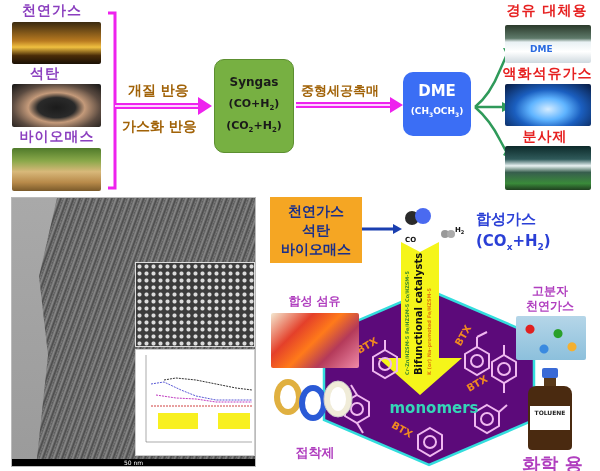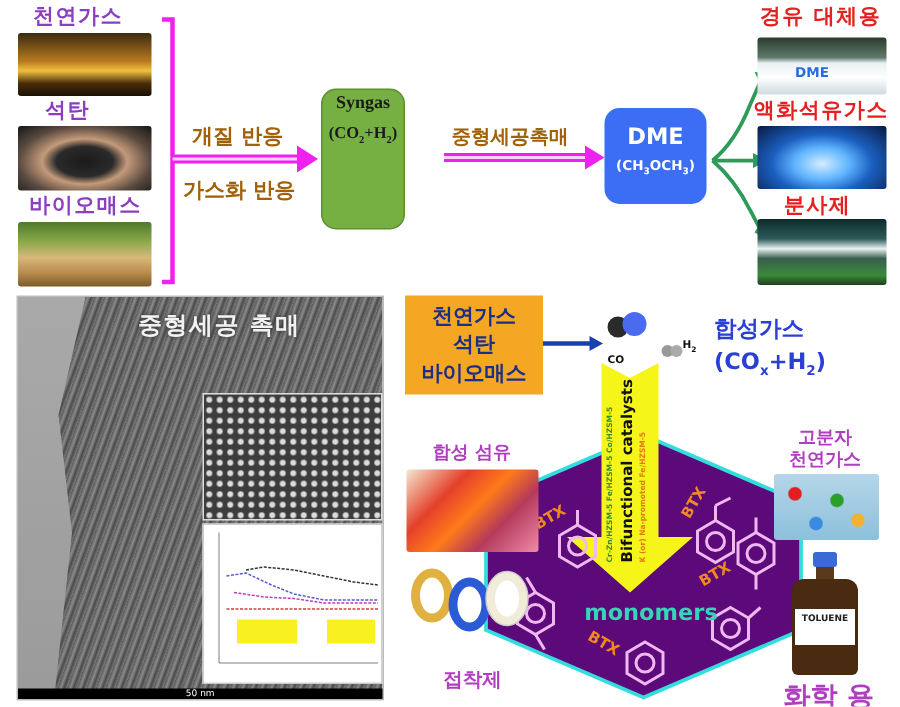--- a/index.html
+++ b/index.html
@@ -55,22 +55,23 @@
     <path d="M475 107 Q490 120 500 140 L508 155"></path>
   </g>
   <polygon points="503,48 513,49 508,58" fill="#2f9a5a"></polygon>
   <polygon points="502,102 512,107 502,112" fill="#2f9a5a"></polygon>
   <polygon points="503,155 513,160 506,150" fill="#2f9a5a"></polygon>
 </svg>
 
 <div class="abs reaction-label" style="left:128px;top:82px;">개질 반응</div>
 <div class="abs reaction-label" style="left:122px;top:118px;">가스화 반응</div>
 
-<div class="abs syngas-box" style="left:214px;top:59px;width:56px;height:94px;padding-top:0;line-height:17px;font-family:Liberation Serif, serif;">
+<div class="abs syngas-box" style="left:214px;top:59px;width:80px;height:94px;padding-top:14px;line-height:17px;">
   <div style="font-size:12px;margin-bottom:4px;">Syngas</div>
+  <div><span>(CO+H</span><sub style="font-size:7px;">2</sub><span>)</span></div>
   <div><span>(CO</span><sub style="font-size:7px;">2</sub><span>+H</span><sub style="font-size:7px;">2</sub><span>)</span></div>
 </div>
 
 <div class="abs reaction-label" style="left:301px;top:82px;font-size:13px;">중형세공촉매</div>
 
 <div class="abs dme-box" style="left:403px;top:72px;width:68px;height:64px;padding-top:10px;">
   <div style="font-size:15px;">DME</div>
   <div style="font-size:9px;margin-top:6px;"><span>(CH</span><sub style="font-size:6px;">3</sub><span>OCH</span><sub style="font-size:6px;">3</sub><span>)</span></div>
 </div>
 
@@ -78,21 +79,20 @@
 <div class="abs photo ph-bus" style="left:505px;top:25px;width:86px;height:38px;">
   <div style="position:absolute;left:25px;top:19px;color:#2a6ae0;font-weight:bold;font-size:9px;">DME</div>
 </div>
 <div class="abs use-label" style="left:495px;top:65px;width:105px;">액화석유가스</div>
 <div class="abs photo ph-flame" style="left:505px;top:84px;width:86px;height:42px;"></div>
 <div class="abs use-label" style="left:510px;top:128px;width:70px;">분사제</div>
 <div class="abs photo ph-spray" style="left:505px;top:146px;width:86px;height:44px;"></div>
 
 <div class="abs tem" style="left:11px;top:197px;width:245px;height:270px;border:1px solid #bbb;">
   <div class="abs tem-left" style="left:0;top:0;width:45px;height:262px;clip-path:polygon(0 0,100% 0,60% 30%,80% 60%,55% 100%,0 100%);"></div>
-  <div class="abs tem-title" style="left:80px;top:9px;">중형세공 촉매</div>
   <div class="abs inset-hex" style="left:123px;top:64px;width:120px;height:85px;"></div>
   <div class="abs inset-graph" style="left:123px;top:151px;width:120px;height:107px;">
     <svg width="118" height="105">
       <line x1="10" y1="5" x2="10" y2="92" stroke="#555" stroke-width="0.5"></line>
       <line x1="10" y1="92" x2="116" y2="92" stroke="#555" stroke-width="0.5"></line>
       <polyline points="28,30 40,28 60,30 80,34 100,38 116,40" fill="none" stroke="#333" stroke-width="1" stroke-dasharray="2 1"></polyline>
       <polyline points="15,34 28,32 45,40 60,46 80,50 116,50" fill="none" stroke="#5a5ad6" stroke-width="1" stroke-dasharray="2 1"></polyline>
       <polyline points="20,45 40,48 60,49 80,52 116,52" fill="none" stroke="#c03ac0" stroke-width="1" stroke-dasharray="2 1"></polyline>
       <polyline points="15,56 30,56 60,56 116,56" fill="none" stroke="#d04040" stroke-width="1" stroke-dasharray="2 1"></polyline>
       <rect x="22" y="63" width="40" height="16" fill="#f8f020"></rect>

